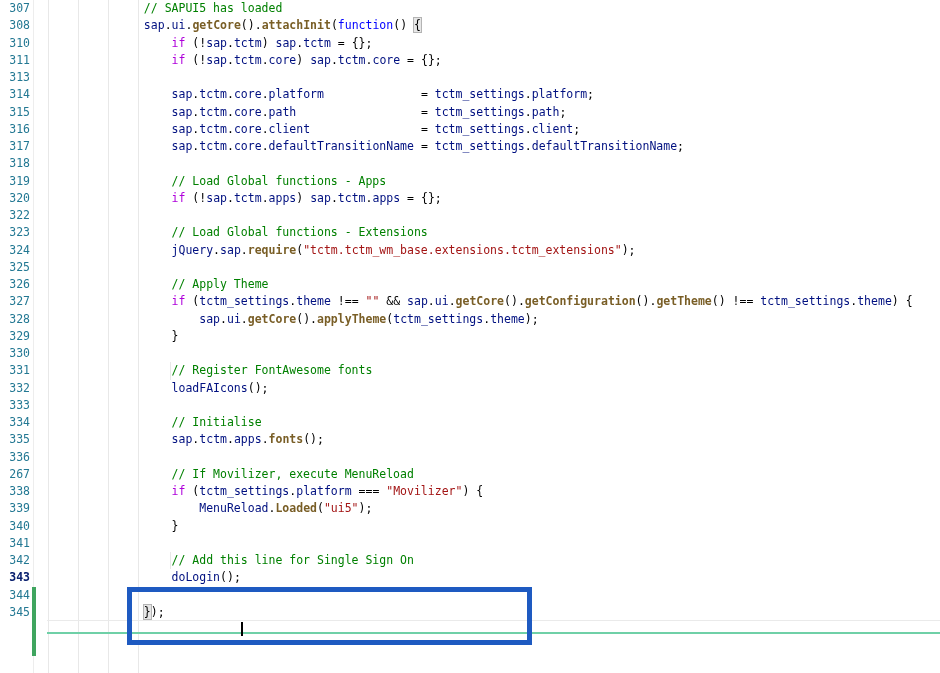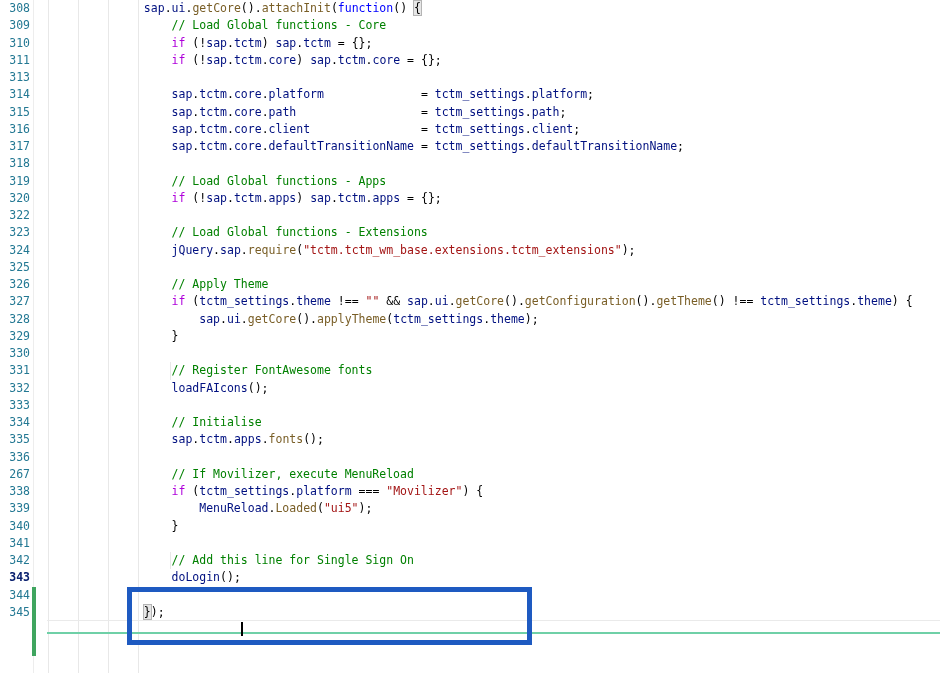--- a/index.html
+++ b/index.html
@@ -15,21 +15,21 @@
     display:inline-block; width:30px; text-align:right;
     color:var(--line_number,#237893); user-select:none;
   }
   .row.active .ln { color:var(--line_number_active,#0B216F); font-weight:bold; }
   .code { display:inline-block; white-space:pre; margin-left:10px; }
   .tok-p { color:var(--punctuation,#000); }
   .tok-c { color:var(--comment,#008000); }
   .tok-k { color:var(--keyword_control,#AF00DB); }
   .tok-b { color:var(--keyword,#0000FF); }
   .tok-v { color:var(--variable,#001080); }
-  .tok-f { color:var(--function,#795E26); }
+  .tok-f { color:var(--function,#795E26);font-weight:bold; }
   .tok-s { color:var(--string,#A31515); }
   .tok-m {
     color:var(--punctuation,#000);
     background:var(--bracket_match_bg,#e6e6e6);
     box-shadow:0 0 0 1px var(--bracket_match_border,#b4b4b4);
   }
   .indent-guide { position:absolute; top:0; bottom:0; width:1px; background:var(--indent_guide,#e8e8e8); z-index:1; }
   .indent-guide.g1 { left:48px; } .indent-guide.g2 { left:78px; }
   .indent-guide.g3 { left:108px; } .indent-guide.g4 { left:138px; }
   .indent-guide.short { bottom:auto; height:17.25px; left:170px; }
@@ -66,22 +66,22 @@
   <div class="indent-guide g2"></div>
   <div class="indent-guide g3"></div>
   <div class="indent-guide g4"></div>
   <div class="indent-guide short s328"></div>
   <div class="indent-guide short s339"></div>
 
   <div id="cur-line-border"></div>
   <div id="insertion-line"></div>
 
   <div id="rows">
+      <div class="row"><span class="ln">307</span><span class="code"><span class="tok-p">               </span><span class="tok-c">// SAPUI5 has loaded</span></span></div>
       <div class="row"><span class="ln">308</span><span class="code"><span class="tok-p">               </span><span class="tok-v">sap</span><span class="tok-p">.</span><span class="tok-v">ui</span><span class="tok-p">.</span><span class="tok-f">getCore</span><span class="tok-p">().</span><span class="tok-f">attachInit</span><span class="tok-p">(</span><span class="tok-b">function</span><span class="tok-p">() </span><span class="tok-m">{</span></span></div>
-      <div class="row"><span class="ln">309</span><span class="code"><span class="tok-p">                   </span><span class="tok-c">// Load Global functions - Core</span></span></div>
       <div class="row"><span class="ln">310</span><span class="code"><span class="tok-p">                   </span><span class="tok-k">if</span><span class="tok-p"> (!</span><span class="tok-v">sap</span><span class="tok-p">.</span><span class="tok-v">tctm</span><span class="tok-p">) </span><span class="tok-v">sap</span><span class="tok-p">.</span><span class="tok-v">tctm</span><span class="tok-p"> = {};</span></span></div>
       <div class="row"><span class="ln">311</span><span class="code"><span class="tok-p">                   </span><span class="tok-k">if</span><span class="tok-p"> (!</span><span class="tok-v">sap</span><span class="tok-p">.</span><span class="tok-v">tctm</span><span class="tok-p">.</span><span class="tok-v">core</span><span class="tok-p">) </span><span class="tok-v">sap</span><span class="tok-p">.</span><span class="tok-v">tctm</span><span class="tok-p">.</span><span class="tok-v">core</span><span class="tok-p"> = {};</span></span></div>
       <div class="row"><span class="ln">313</span><span class="code"></span></div>
       <div class="row"><span class="ln">314</span><span class="code"><span class="tok-p">                   </span><span class="tok-v">sap</span><span class="tok-p">.</span><span class="tok-v">tctm</span><span class="tok-p">.</span><span class="tok-v">core</span><span class="tok-p">.</span><span class="tok-v">platform</span><span class="tok-p">              = </span><span class="tok-v">tctm_settings</span><span class="tok-p">.</span><span class="tok-v">platform</span><span class="tok-p">;</span></span></div>
       <div class="row"><span class="ln">315</span><span class="code"><span class="tok-p">                   </span><span class="tok-v">sap</span><span class="tok-p">.</span><span class="tok-v">tctm</span><span class="tok-p">.</span><span class="tok-v">core</span><span class="tok-p">.</span><span class="tok-v">path</span><span class="tok-p">                  = </span><span class="tok-v">tctm_settings</span><span class="tok-p">.</span><span class="tok-v">path</span><span class="tok-p">;</span></span></div>
       <div class="row"><span class="ln">316</span><span class="code"><span class="tok-p">                   </span><span class="tok-v">sap</span><span class="tok-p">.</span><span class="tok-v">tctm</span><span class="tok-p">.</span><span class="tok-v">core</span><span class="tok-p">.</span><span class="tok-v">client</span><span class="tok-p">                = </span><span class="tok-v">tctm_settings</span><span class="tok-p">.</span><span class="tok-v">client</span><span class="tok-p">;</span></span></div>
       <div class="row"><span class="ln">317</span><span class="code"><span class="tok-p">                   </span><span class="tok-v">sap</span><span class="tok-p">.</span><span class="tok-v">tctm</span><span class="tok-p">.</span><span class="tok-v">core</span><span class="tok-p">.</span><span class="tok-v">defaultTransitionName</span><span class="tok-p"> = </span><span class="tok-v">tctm_settings</span><span class="tok-p">.</span><span class="tok-v">defaultTransitionName</span><span class="tok-p">;</span></span></div>
       <div class="row"><span class="ln">318</span><span class="code"></span></div>
       <div class="row"><span class="ln">319</span><span class="code"><span class="tok-p">                   </span><span class="tok-c">// Load Global functions - Apps</span></span></div>
       <div class="row"><span class="ln">320</span><span class="code"><span class="tok-p">                   </span><span class="tok-k">if</span><span class="tok-p"> (!</span><span class="tok-v">sap</span><span class="tok-p">.</span><span class="tok-v">tctm</span><span class="tok-p">.</span><span class="tok-v">apps</span><span class="tok-p">) </span><span class="tok-v">sap</span><span class="tok-p">.</span><span class="tok-v">tctm</span><span class="tok-p">.</span><span class="tok-v">apps</span><span class="tok-p"> = {};</span></span></div>

